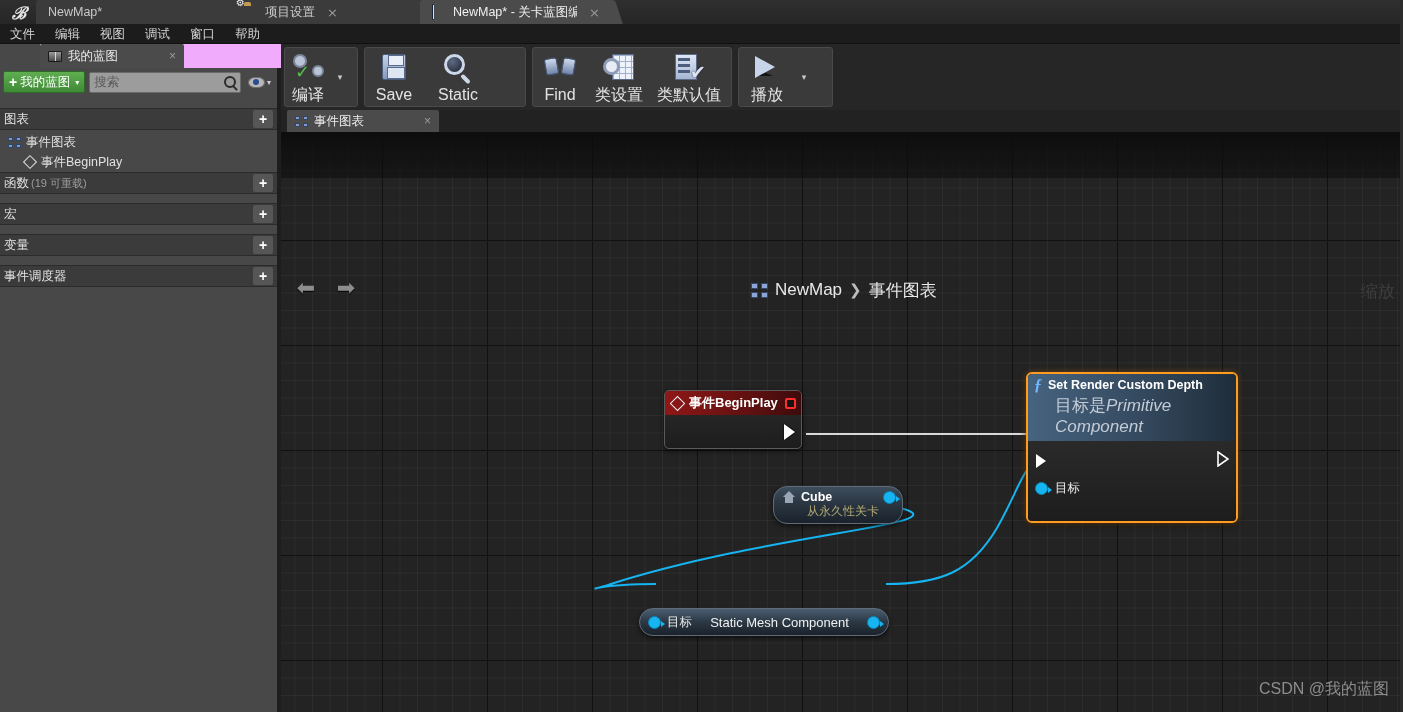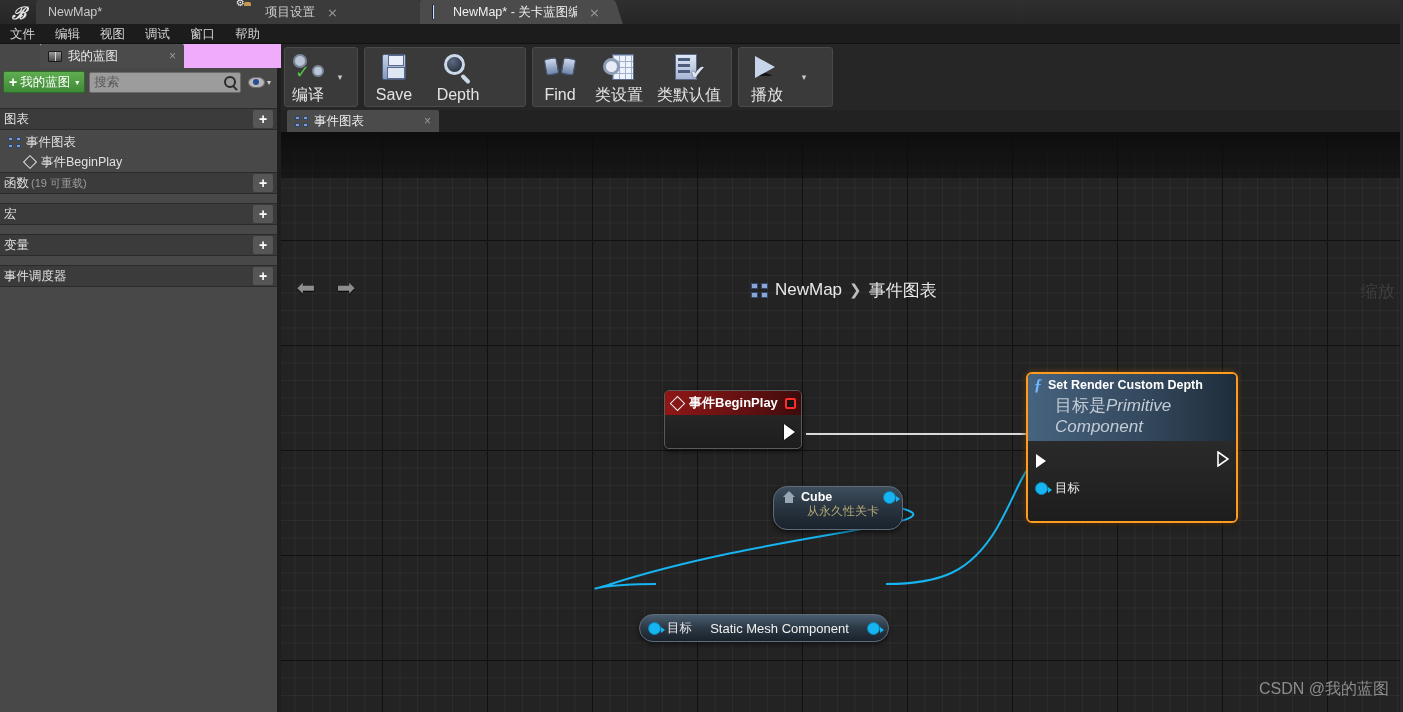--- a/index.html
+++ b/index.html
@@ -421,21 +421,21 @@
     color:#2d2d2d; font-family:"DejaVu Sans", sans-serif;
   }
 
   
   .node-pill {
     border-radius: 14px;
     background: linear-gradient(180deg, #3e4e5d 0%, #2a3642 45%, #1a222b 100%);
     border: 1px solid #5e6b78;
     box-shadow: 0 2px 5px rgba(0,0,0,0.6);
   }
-  .node-cube { width: 130px; height: 44px; padding: 3px 8px; position: relative; }
+  .node-cube { width: 130px; height: 38px; padding: 3px 8px; position: relative; }
   .node-cube .r1 { display:flex; align-items:center; gap:5px; }
   .node-cube .name { font-size: 12.5px; font-weight: bold; color: #ffffff; }
   .node-cube .sub2 {
     font-size: 12px; color: #b4aa74; text-align: center; margin-top: -1px; padding-left: 10px;
   }
   .ic-house {
     width: 14px; height: 14px; position: relative; flex: none;
   }
   .ic-house::before {
     content:""; position:absolute; left:1px; top:1px;
@@ -580,21 +580,21 @@
         <span class="tb-ico ico-save">
             <span class="disk"></span>
           </span>
         <span class="lbl">Save</span>
       </div>
       <div class="tb-btn" style="min-width:70px;">
         <span class="tb-ico ico-browse">
           <span class="lens"></span>
             <span class="handle"></span>
         </span>
-        <span class="lbl">Depth</span>
+        <span class="lbl">Static</span>
       </div>
     </div>
 
     <div class="tb-group" style="left:251px; width:200px;">
       <div class="tb-btn" style="min-width:54px;">
         <span class="tb-ico ico-find">
           <span class="b1"></span>
             <span class="b2"></span>
         </span>
         <span class="lbl">Find</span>

